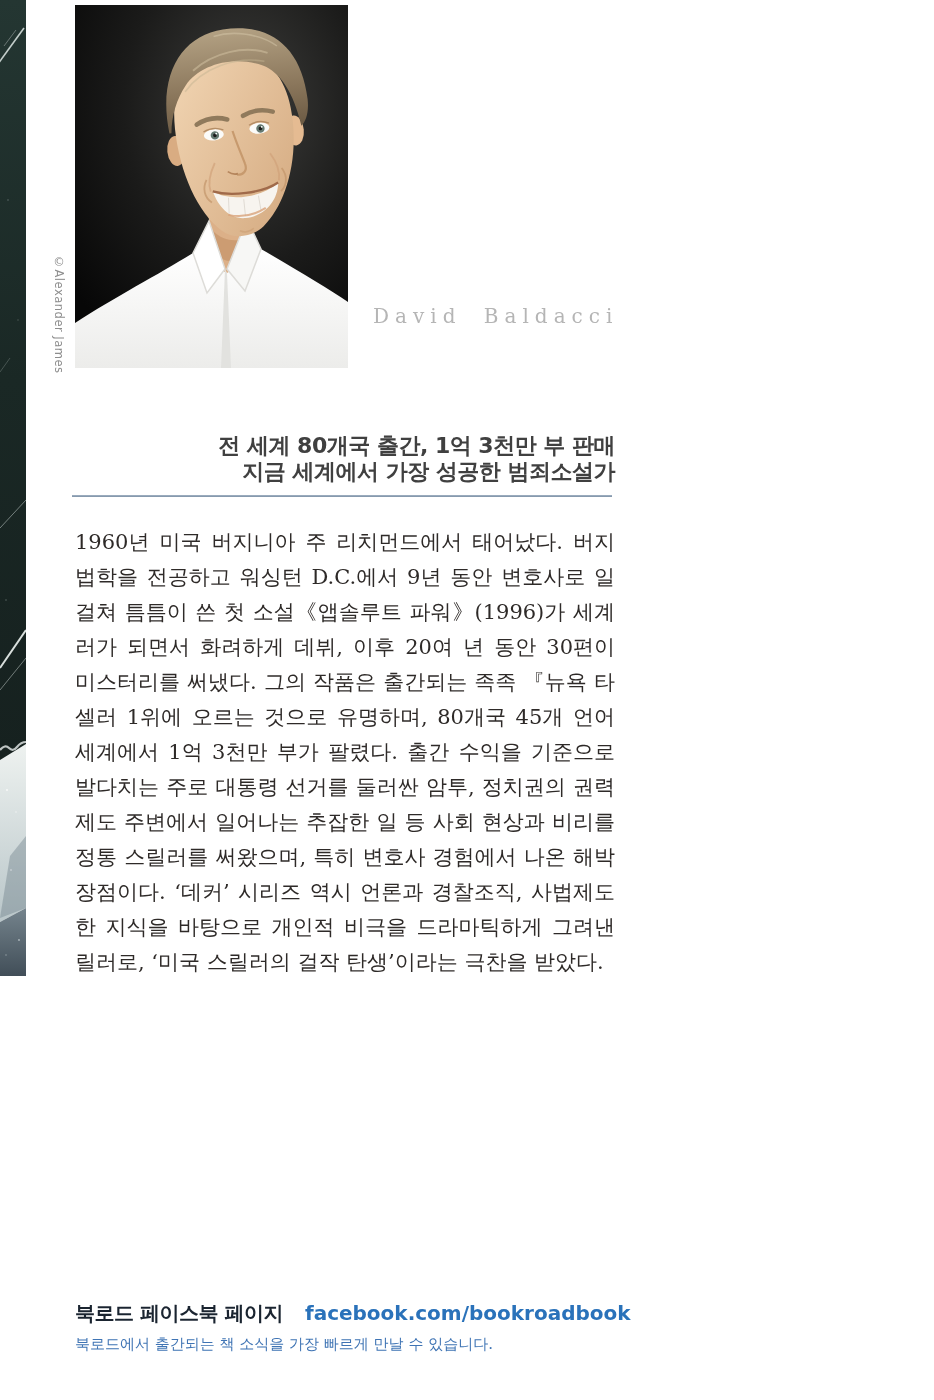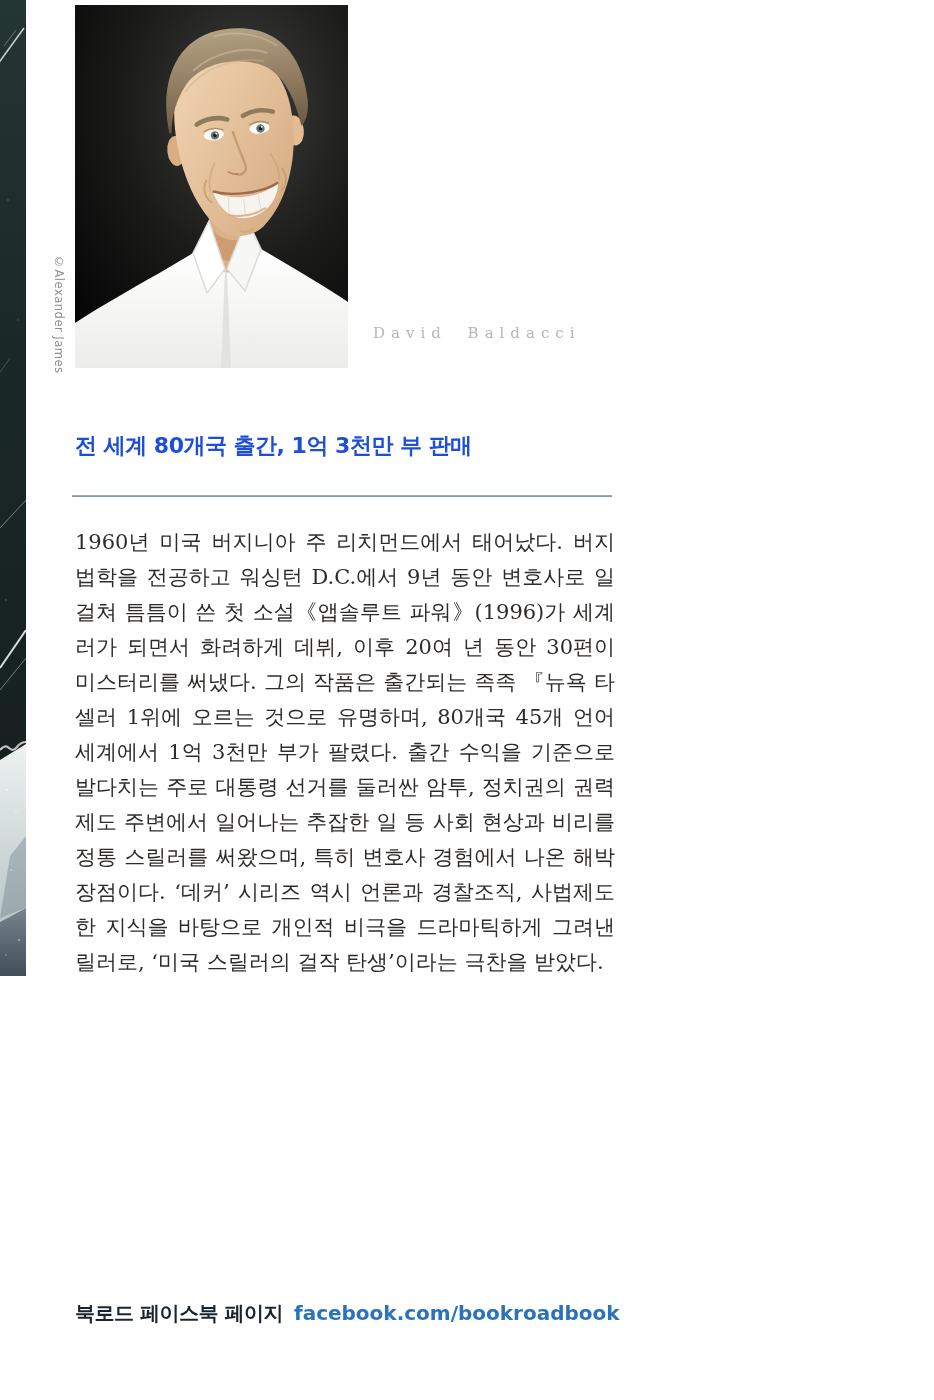--- a/index.html
+++ b/index.html
@@ -17,46 +17,46 @@
     writing-mode:vertical-rl;font-size:11.5px;color:#8e8e8e;
     letter-spacing:0.5px;font-family:"DejaVu Sans",sans-serif;
   }
   
   .title-block{position:absolute;left:371px;top:300px;width:320px;}
   .title-ko{
     margin:0;font-family:"DejaVu Serif",serif;font-weight:400;
     font-size:36px;line-height:40px;letter-spacing:-1px;color:#3f5d99;
   }
   .title-en{
-    margin:24px 0 0 2px;font-family:"DejaVu Serif",serif;
-    font-size:15px;color:#b5b5b5;letter-spacing:6px;word-spacing:10px;
+    margin:4px 0 0 2px;font-family:"DejaVu Serif",serif;
+    font-size:20px;color:#b5b5b5;letter-spacing:6px;word-spacing:10px;
   }
   
   .headline{
-    position:absolute;left:75px;top:433px;width:540px;text-align:left;
-    font-weight:700;font-size:22px;line-height:26px;color:#1d4ed8;
+    position:absolute;left:75px;top:433px;width:540px;text-align:right;
+    font-weight:700;font-size:22px;line-height:26px;color:#404040;
     letter-spacing:-0.5px;
   }
   .rule{
     position:absolute;left:72px;top:495px;width:540px;height:2px;
     background:linear-gradient(#a3b3c4,#7d91a6);
   }
   
   .bio{
     position:absolute;left:75px;top:525px;width:540px;
     font-family:"DejaVu Serif",serif;font-size:21px;color:#2e2a28;
   }
   .bio-line{
     height:35px;line-height:35px;overflow:hidden;
     text-align:justify;text-align-last:justify;
   }
   .bio-line.para-last{text-align-last:left;}
   
   .footer{position:absolute;left:75px;top:1289px;width:700px;}
-  .fb-row{display:flex;align-items:baseline;gap:11px;}
+  .fb-row{display:flex;align-items:baseline;gap:22px;}
   .fb-label{font-weight:700;font-size:20px;color:#1a2430;letter-spacing:-0.5px;}
   .fb-url{font-weight:700;font-size:20px;color:#2a72ba;letter-spacing:0px;cursor:pointer;margin-top:12px;}
   .fb-tagline{
     margin-top:8px;font-family:"DejaVu Serif",serif;
     font-size:15px;color:#3f74b4;
   }
 </style>
 </head>
 <body>
 
@@ -169,20 +169,21 @@
       </g>
     </svg>
   </div>
 
   <div class="title-block">
     <div class="title-en">David Baldacci</div>
   </div>
 
   <div class="headline">
     <div>전 세계 80개국 출간, 1억 3천만 부 판매</div>
+    <div>지금 세계에서 가장 성공한 범죄소설가</div>
   </div>
 
   <div class="rule"></div>
 
   <div class="bio">
       <div class="bio-line">1960년 미국 버지니아 주 리치먼드에서 태어났다. 버지니아 대학에서</div>
       <div class="bio-line">법학을 전공하고 워싱턴 D.C.에서 9년 동안 변호사로 일했다. 3년에</div>
       <div class="bio-line">걸쳐 틈틈이 쓴 첫 소설《앱솔루트 파워》(1996)가 세계적인 베스트셀</div>
       <div class="bio-line">러가 되면서 화려하게 데뷔, 이후 20여 년 동안 30편이 넘는 스릴러와</div>
       <div class="bio-line">미스터리를 써냈다. 그의 작품은 출간되는 족족 『뉴욕 타임스』 베스트</div>
@@ -194,15 +195,16 @@
       <div class="bio-line">장점이다. ‘데커’ 시리즈 역시 언론과 경찰조직, 사법제도에 대한 탄탄</div>
       <div class="bio-line">한 지식을 바탕으로 개인적 비극을 드라마틱하게 그려낸 미스터리 스</div>
       <div class="bio-line para-last">릴러로, ‘미국 스릴러의 걸작 탄생’이라는 극찬을 받았다.</div>
     </div>
 
   <div class="footer">
     <div class="fb-row">
       <span class="fb-label">북로드 페이스북 페이지</span>
       <span class="fb-url">facebook.com/bookroadbook</span>
     </div>
+    <div class="fb-tagline">북로드에서 출간되는 책 소식을 가장 빠르게 만날 수 있습니다.</div>
   </div>
 
 </div>
 
 </body></html>

